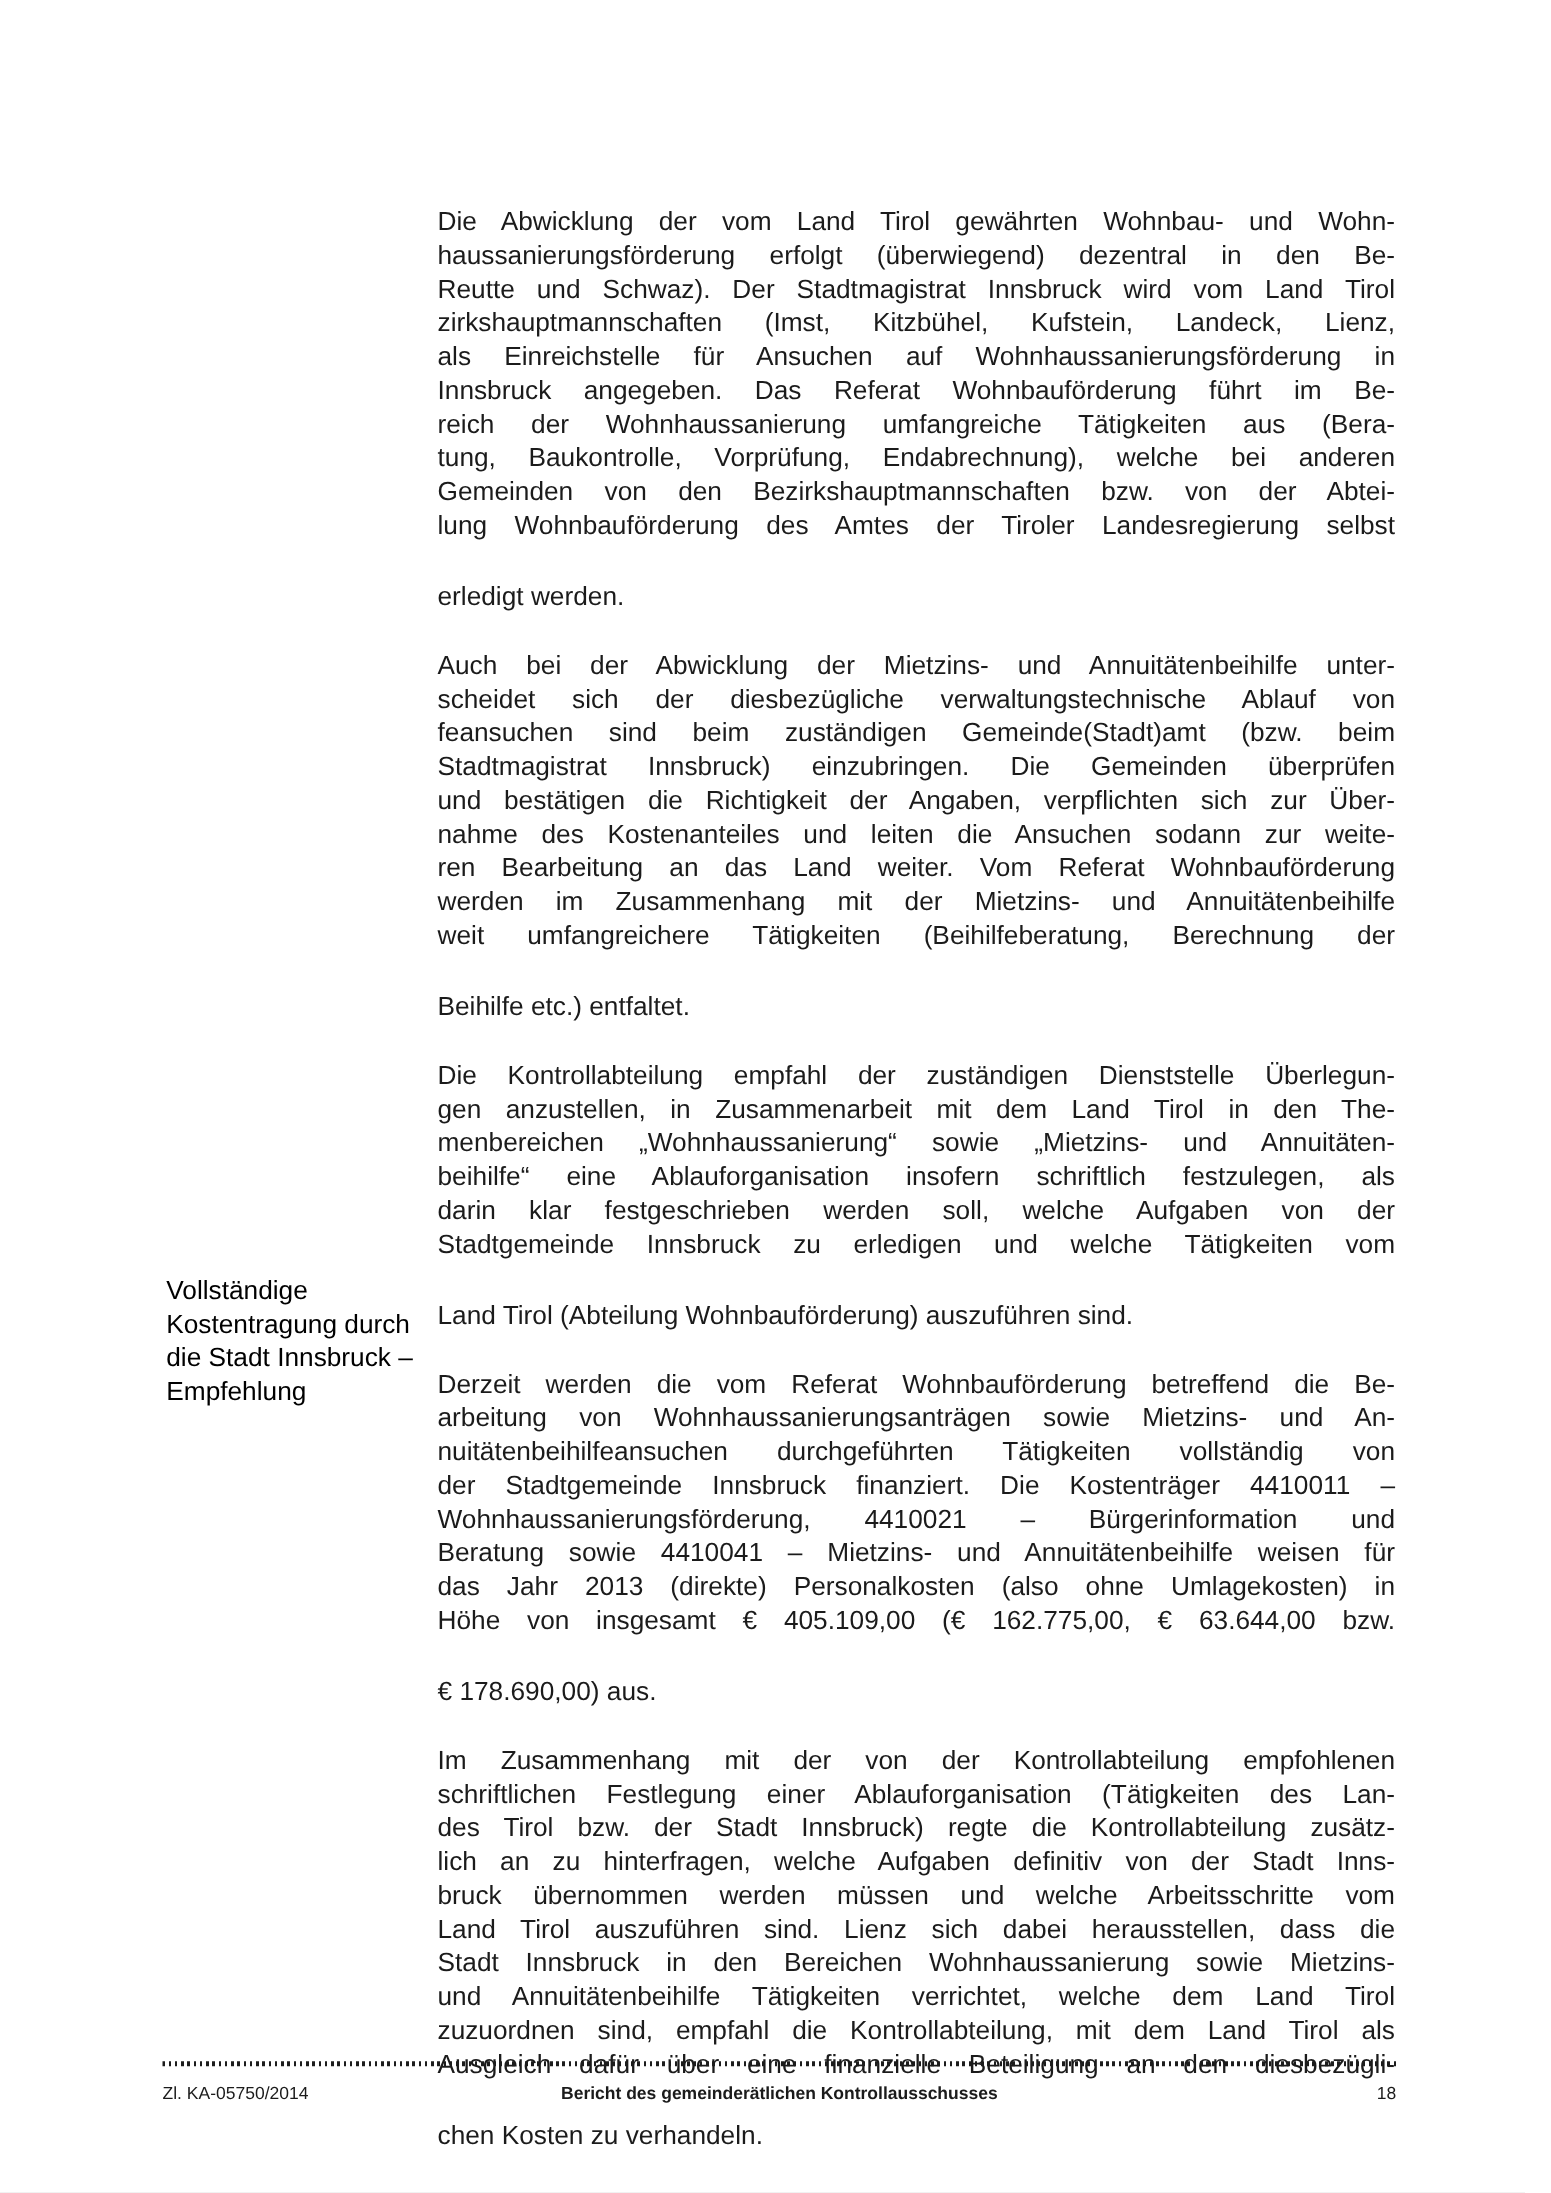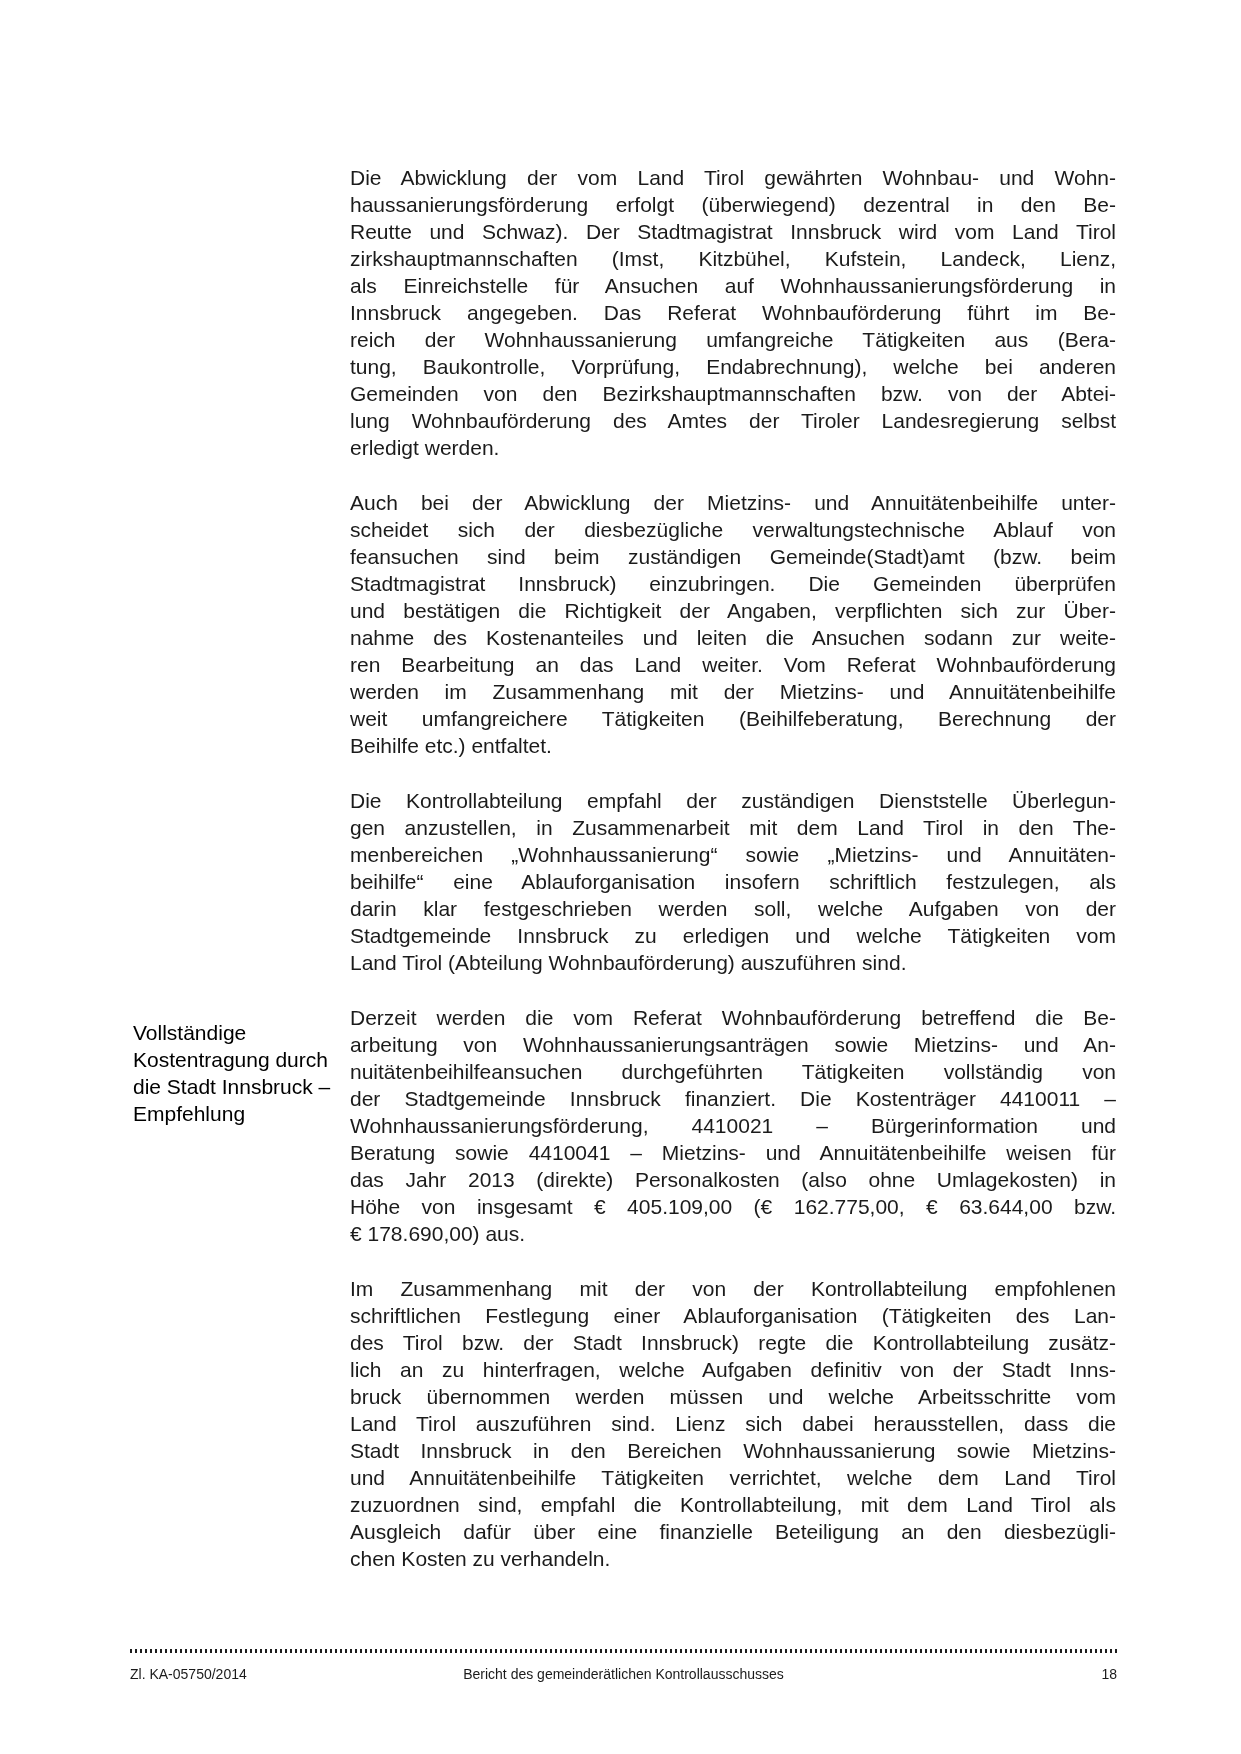--- a/index.html
+++ b/index.html
@@ -29,20 +29,21 @@
     margin: 0 0 28px 0;
   }
   .text-line {
     text-align: justify;
     text-align-last: justify;
     white-space: normal;
   }
   .text-line.last {
     text-align: right;
     text-align-last: left;
+    margin-top: 30px;
   }
   .margin-note {
     position: absolute;
     left: 133px;
     top: 1019px;
     width: 205px;
     font-size: 21px;
     line-height: 27px;
     color: var(--note-green, #169321);
   }
@@ -59,21 +60,21 @@
     left: 130px;
     top: 1662px;
     width: 987px;
     display: flex;
     align-items: baseline;
     font-size: 14px;
     line-height: 24px;
     color: #1b1b1b;
   }
   .footer-ref   { flex: 1.2; text-align: left; }
-  .footer-title { flex: 2.6; text-align: center; }
+  .footer-title { flex: 2.6; text-align: center; font-weight: bold; }
   .footer-page  { flex: 1.2; text-align: right; }
 </style>
 </head>
 <body>
 
 <div class="page">
 
   <div class="margin-note" id="margin-note" style="--note-green: #169321; color: #000000;">
       <div>Vollständige</div>
       <div>Kostentragung durch</div>

